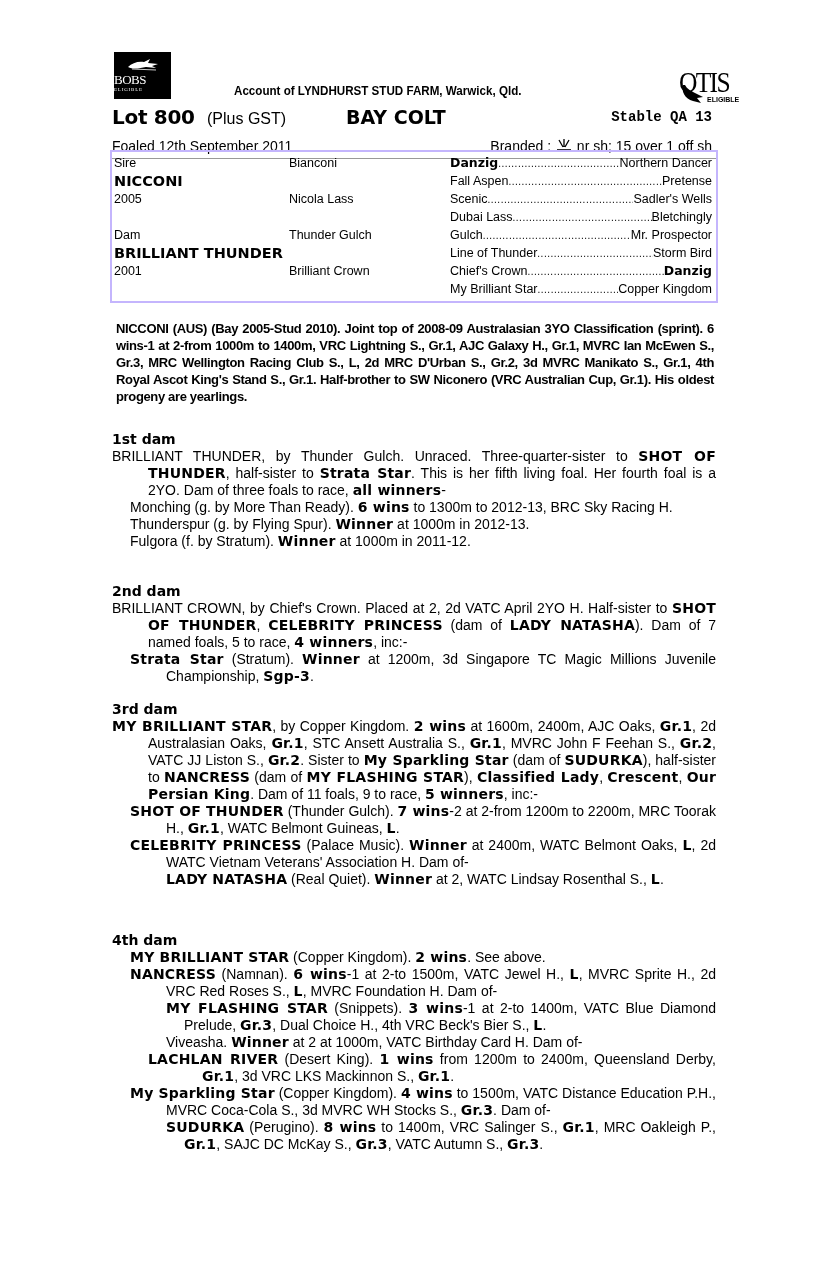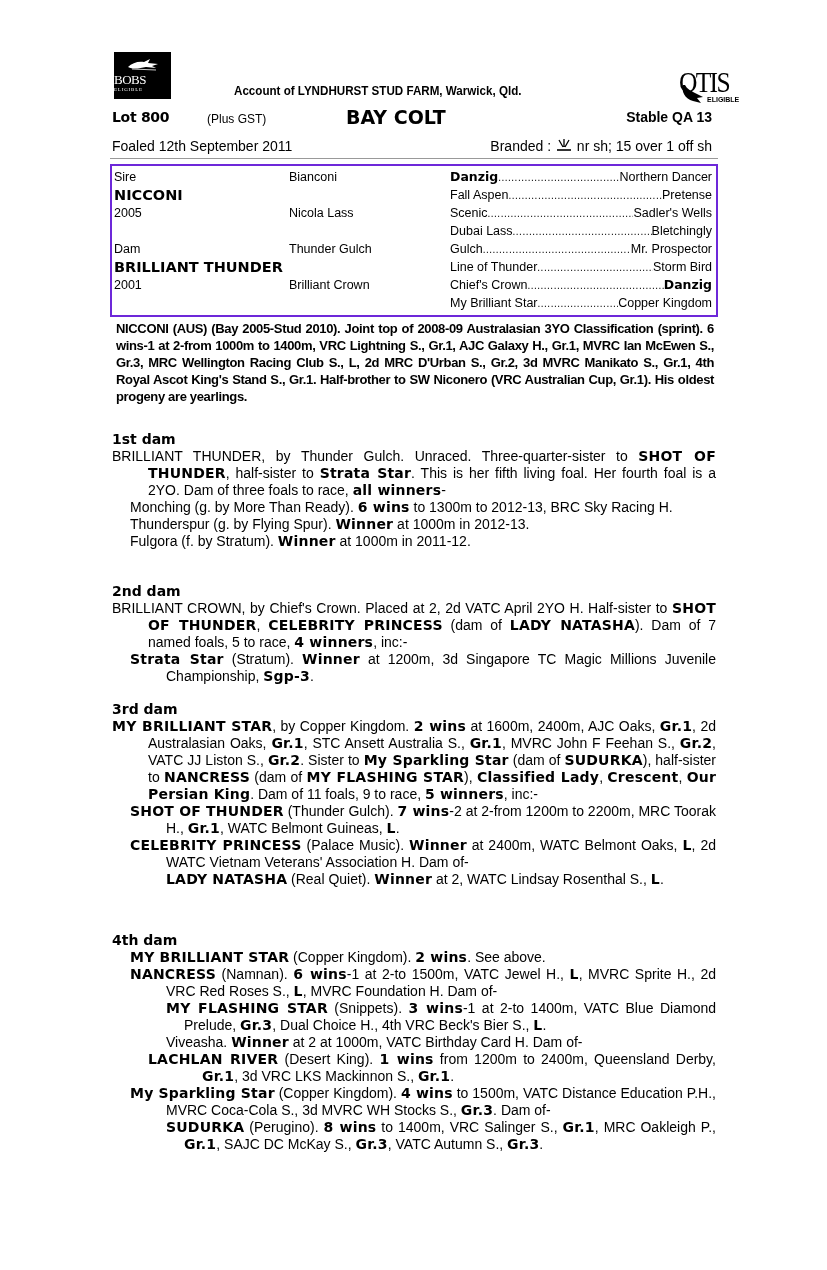--- a/index.html
+++ b/index.html
@@ -13,33 +13,33 @@
   .logo-bobs .elig { display: block; font-family: "Liberation Serif", serif; font-size: 5px; line-height: 7px; letter-spacing: 0.8px; }
 
   .account { position: absolute; left: 122px; top: 33px; font-family: "Liberation Sans", sans-serif; font-weight: bold; font-size: 13.5px; transform: scaleX(0.86); transform-origin: left; white-space: nowrap; }
 
   .logo-qtis { position: absolute; left: 530px; top: 19px; width: 72px; height: 36px; margin-left: 37px; }
   .logo-qtis .q { position: absolute; left: 0; top: -2px; font-family: "Liberation Serif", serif; font-size: 30px; line-height: 30px; font-weight: normal; letter-spacing: -2px; transform: scaleX(0.85); transform-origin: left; }
   .logo-qtis .elig { position: absolute; left: 28px; top: 27px; font-family: "Liberation Sans", sans-serif; font-weight: bold; font-size: 7px; line-height: 8px; }
   .logo-qtis svg { position: absolute; left: 0; top: 12px; }
 
   .lot-row { position: absolute; left: 0; top: 55px; width: 604px; height: 24px; }
-  .lot { position: absolute; left: 0; top: 0; font-family: "DejaVu Sans", sans-serif; font-weight: bold; font-size: 14px; line-height: 24px; letter-spacing: -0.3px; }
-  .gst { position: absolute; left: 95px; top: 6px; font-size: 12px; line-height: 16px; }
+  .lot { position: absolute; left: 0; top: 0; font-family: "DejaVu Sans", sans-serif; font-weight: bold; font-size: 20px; line-height: 24px; letter-spacing: -0.3px; }
+  .gst { position: absolute; left: 95px; top: 6px; font-size: 16px; line-height: 16px; }
   .colt { position: absolute; left: 234px; top: 0; font-family: "DejaVu Sans", sans-serif; font-weight: bold; font-size: 19px; line-height: 24px; }
-  .stable { position: absolute; right: 4px; top: 3px; font-family: Liberation Sans, sans-serif; font-weight: bold; font-size: 14px; line-height: 18px; }
+  .stable { position: absolute; right: 4px; top: 3px; font-family: Liberation Mono, monospace; font-weight: bold; font-size: 14px; line-height: 18px; }
 
   .foaled-row { position: absolute; left: 0; top: 86px; width: 604px; height: 20px; font-size: 14px; line-height: 20px; }
   .foaled { position: absolute; left: 0; top: 0; }
   .branded { position: absolute; right: 4px; top: 0; white-space: nowrap; }
   .brand-mark { display: inline-block; width: 18px; height: 14px; vertical-align: -1px; }
   .rule { position: absolute; left: -2px; top: 108px; width: 608px; height: 1px; background: #999; }
 
   
-  .pedigree { position: absolute; left: -2px; top: 114px; width: 604px; height: 149px; border: 2px solid #6d28d9; border-top-width: 2px; border-bottom-width: 2px; }
+  .pedigree { position: absolute; left: -2px; top: 100px; width: 604px; height: 149px; border: 2px solid #c4b5fd; border-top-width: 2px; border-bottom-width: 2px; }
   .pcell { position: absolute; font-size: 12.5px; line-height: 18px; white-space: nowrap; }
   .pcell.big { font-family: "DejaVu Sans", sans-serif; font-weight: bold; font-size: 14.5px; }
   .gp { position: absolute; left: 338px; width: 262px; font-size: 12.5px; line-height: 18px; display: flex; white-space: nowrap; }
   .gp .l { flex: 0 0 auto; }
   .gp .dots { flex: 1 1 auto; overflow: hidden; }
   .gp .dots::before { content: "....................................................................................................."; letter-spacing: 0.5px; font-size: 10px; }
   .gp .r { flex: 0 0 auto; }
   .bold { font-family: "DejaVu Sans", sans-serif; font-weight: bold; text-align: center; }
 
   

